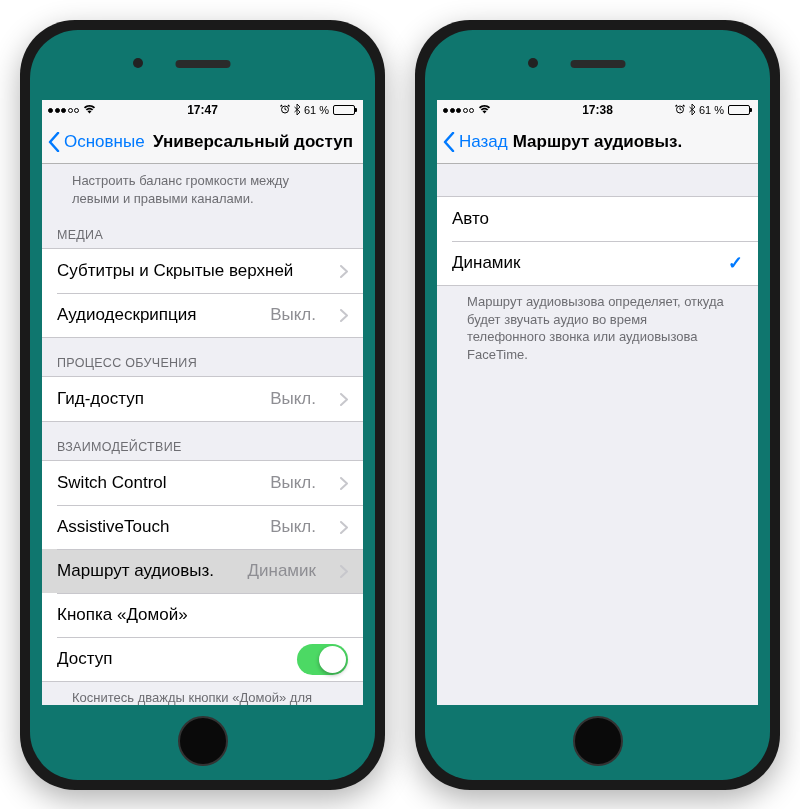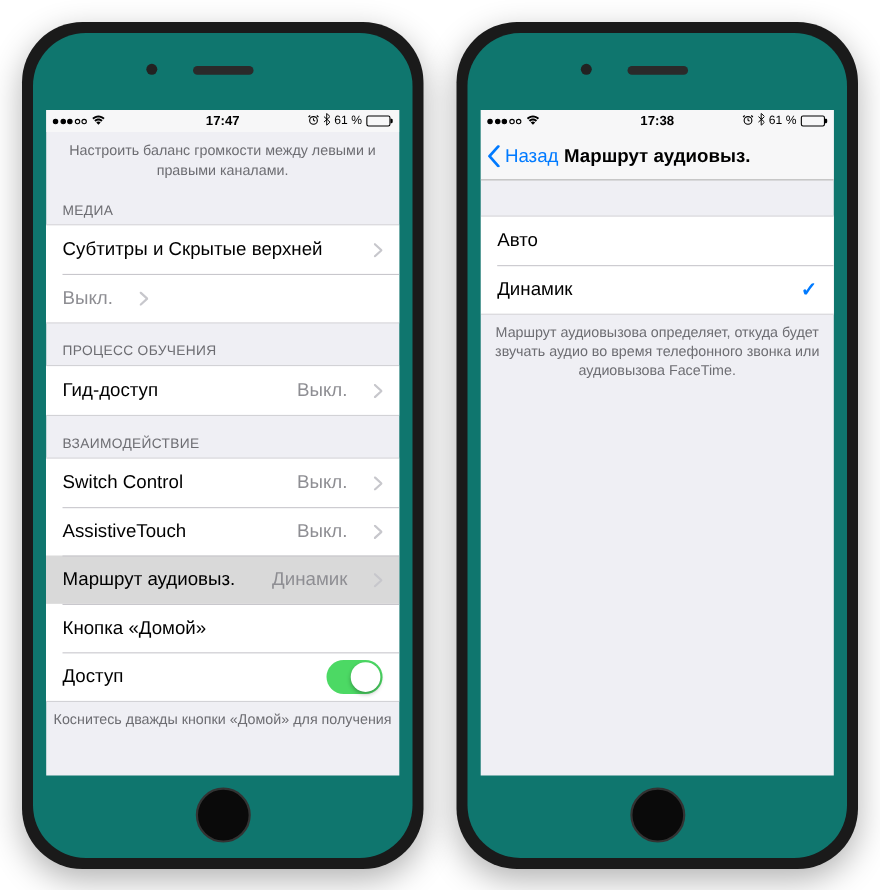--- a/index.html
+++ b/index.html
@@ -171,23 +171,22 @@
       text-align: right;
     }
     
     .content {
       overflow-y: auto;
       height: calc(100% - 64px);
     }
     .footer-note, .header-note {
       color: #6d6d72;
       font-size: 13px;
-      padding: 7px 1px;
+      padding: 7px 30px;
       line-height: 1.35;
-      text-align: center;
     }
     .header-note.first {
       padding-top: 8px;
     }
     .section-header {
       color: #6d6d72;
       font-size: 12.5px;
       padding: 18px 15px 6px 15px;
       text-transform: uppercase;
       letter-spacing: 0.3px;
@@ -310,37 +309,47 @@
               </svg>
           </span>
           <span>61 %</span>
           <span class="battery">
             <span class="battery-body"><span class="battery-fill"></span></span>
               <span class="battery-tip"></span>
           </span>
         </div>
       </div>
 
+      <div class="nav-bar">
+        <div class="nav-back">
+          <svg viewBox="0 0 12 20">
+              <path d="M10 1 L2 10 L10 19" fill="none" stroke="#007aff" stroke-width="2.5" stroke-linecap="round" stroke-linejoin="round"></path>
+            </svg>
+          <span>Основные</span>
+        </div>
+        <div class="nav-title wide">Универсальный доступ</div>
+      </div>
 
       <div class="content">
         <div class="header-note first">Настроить баланс громкости между левыми и правыми каналами.</div>
 
         <div class="section-header tight">МЕДИА</div>
         <div class="cell-group">
           <div class="cell">
             <span class="cell-label">Субтитры и Скрытые верхней</span>
             <span class="cell-right">
                 <span class="chevron">
                   <svg viewBox="0 0 8 13">
                     <path d="M1 1 L7 6.5 L1 12" fill="none" stroke="#c7c7cc" stroke-width="2" stroke-linecap="round" stroke-linejoin="round"></path>
                   </svg>
                 </span>
               </span>
           </div>
           <div class="cell">
+            <span class="cell-label">Аудиодескрипция</span>
             <span class="cell-right">
               <span class="cell-value">Выкл.</span>
               <span class="chevron">
                   <svg viewBox="0 0 8 13">
                     <path d="M1 1 L7 6.5 L1 12" fill="none" stroke="#c7c7cc" stroke-width="2" stroke-linecap="round" stroke-linejoin="round"></path>
                   </svg>
                 </span>
             </span>
           </div>
         </div>

